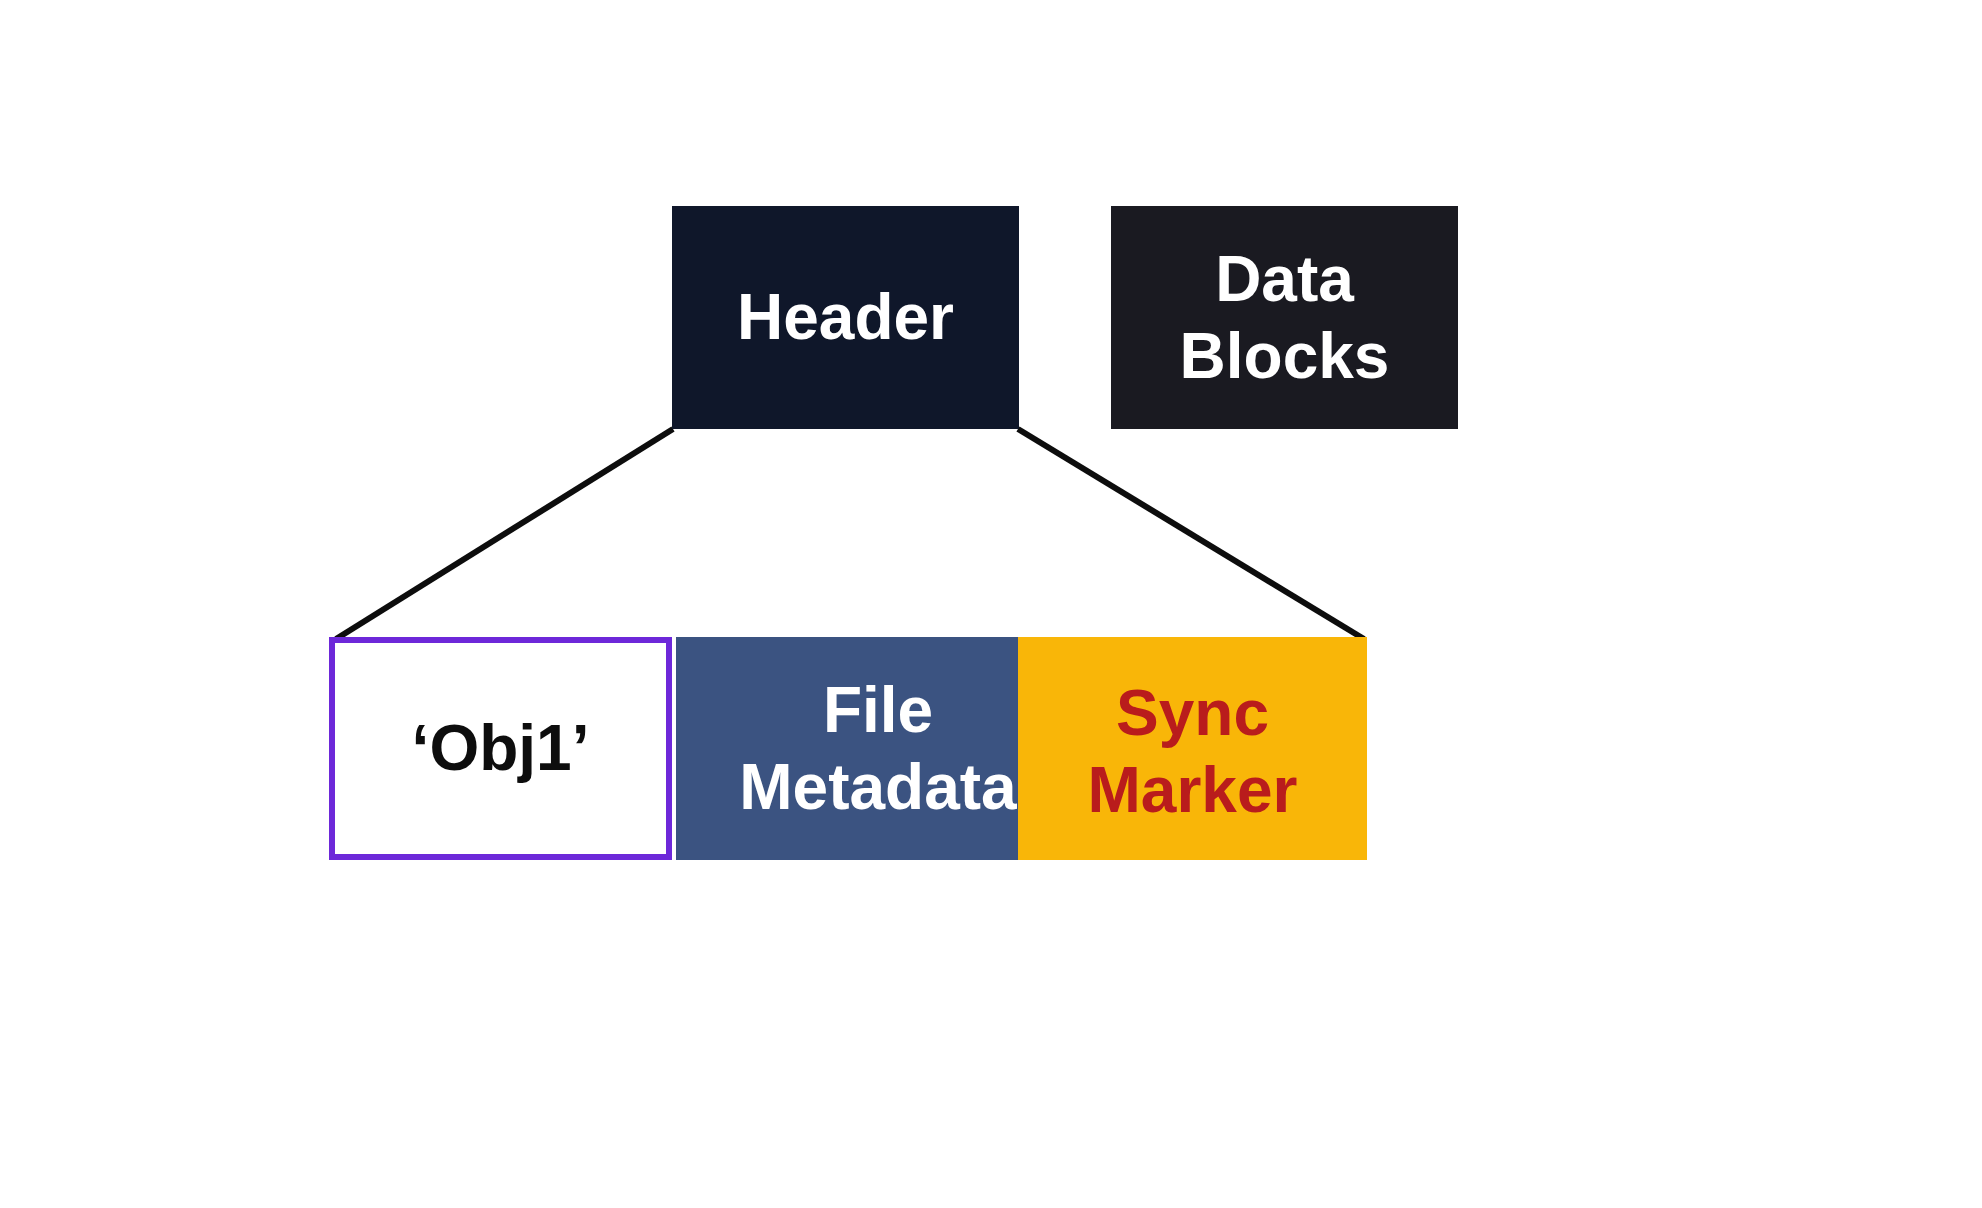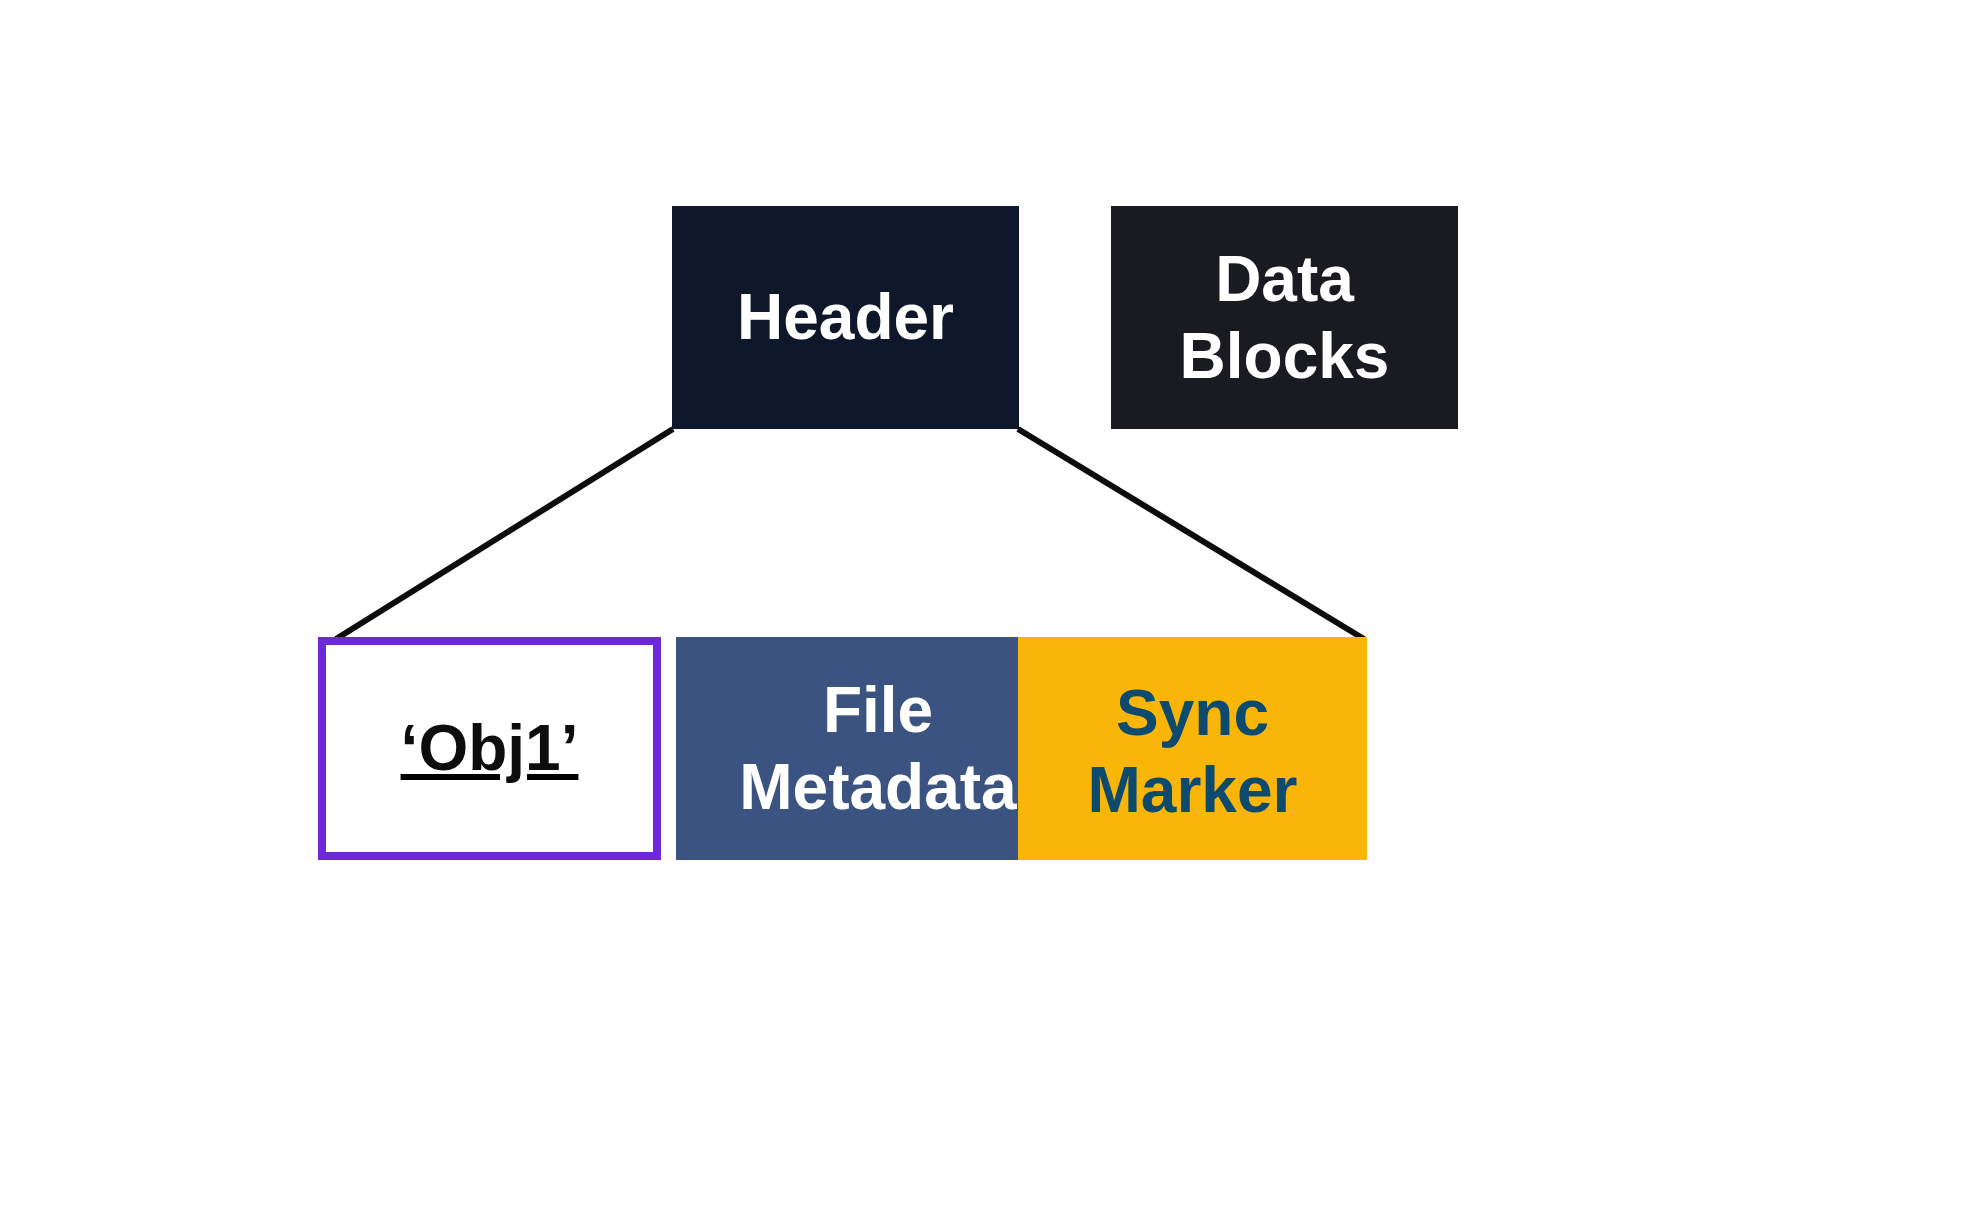--- a/index.html
+++ b/index.html
@@ -37,23 +37,22 @@
   }
   .node-header {
     left: 672px; top: 206px; width: 347px; height: 223px;
     color: #ffffff;
   }
   .node-datablocks {
     left: 1111px; top: 206px; width: 347px; height: 223px;
     color: #ffffff;
   }
   .node-obj1 {
-    left: 318px; top: 637px; width: 343px; height: 223px;
-    border: 8px solid #6d28d9;
-    text-decoration: underline;
+    left: 329px; top: 637px; width: 343px; height: 223px;
+    border: 6px solid #6d28d9;
   }
   .node-filemetadata {
     left: 676px; top: 637px; width: 404px; height: 223px;
     color: #ffffff;
   }
   .node-syncmarker {
     left: 1018px; top: 637px; width: 349px; height: 223px;
     color: #ffffff;
   }
 </style>
@@ -77,16 +76,16 @@
 
   <div class="node node-obj1" style="background-color: rgb(255, 255, 255);">
     <span style="color: rgb(13, 13, 13);">‘Obj1’</span>
   </div>
 
   <div class="node node-filemetadata" style="background-color: rgb(59, 83, 129);">
     <span style="color: rgb(255, 255, 255);">File Metadata</span>
   </div>
 
   <div class="node node-syncmarker" style="background-color: rgb(249, 182, 8);">
-    <span style="color: #0c4a6e; margin-top: 6px;">Sync Marker</span>
+    <span style="color: #b91c1c; margin-top: 6px;">Sync Marker</span>
   </div>
 
 </div>
 
 </body></html>

